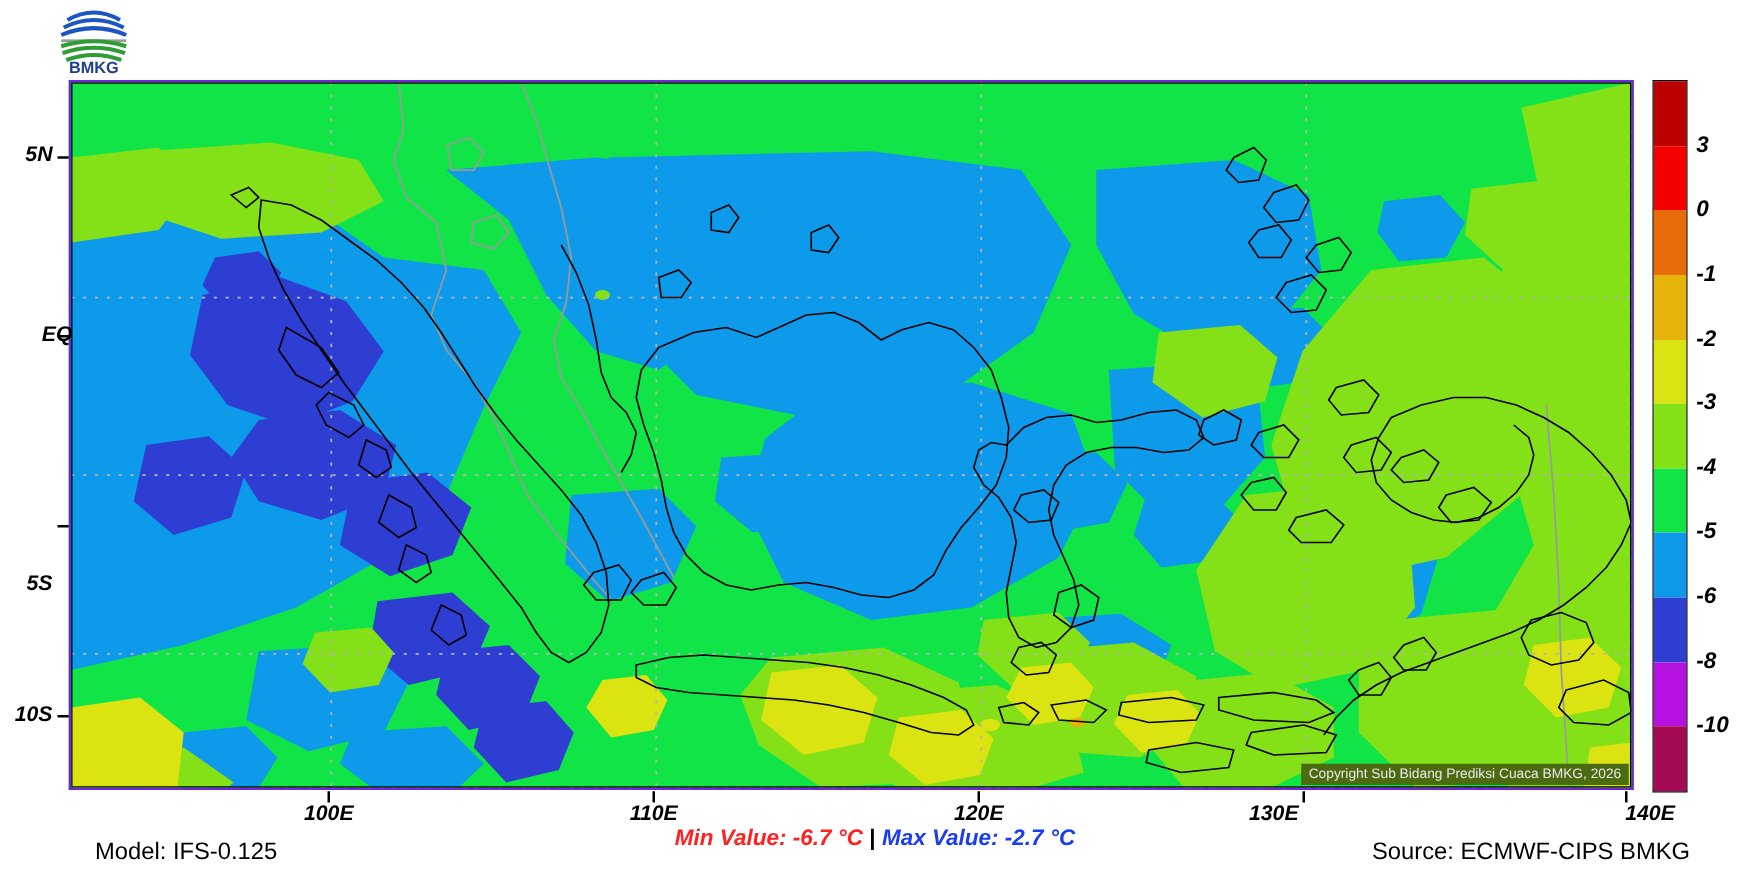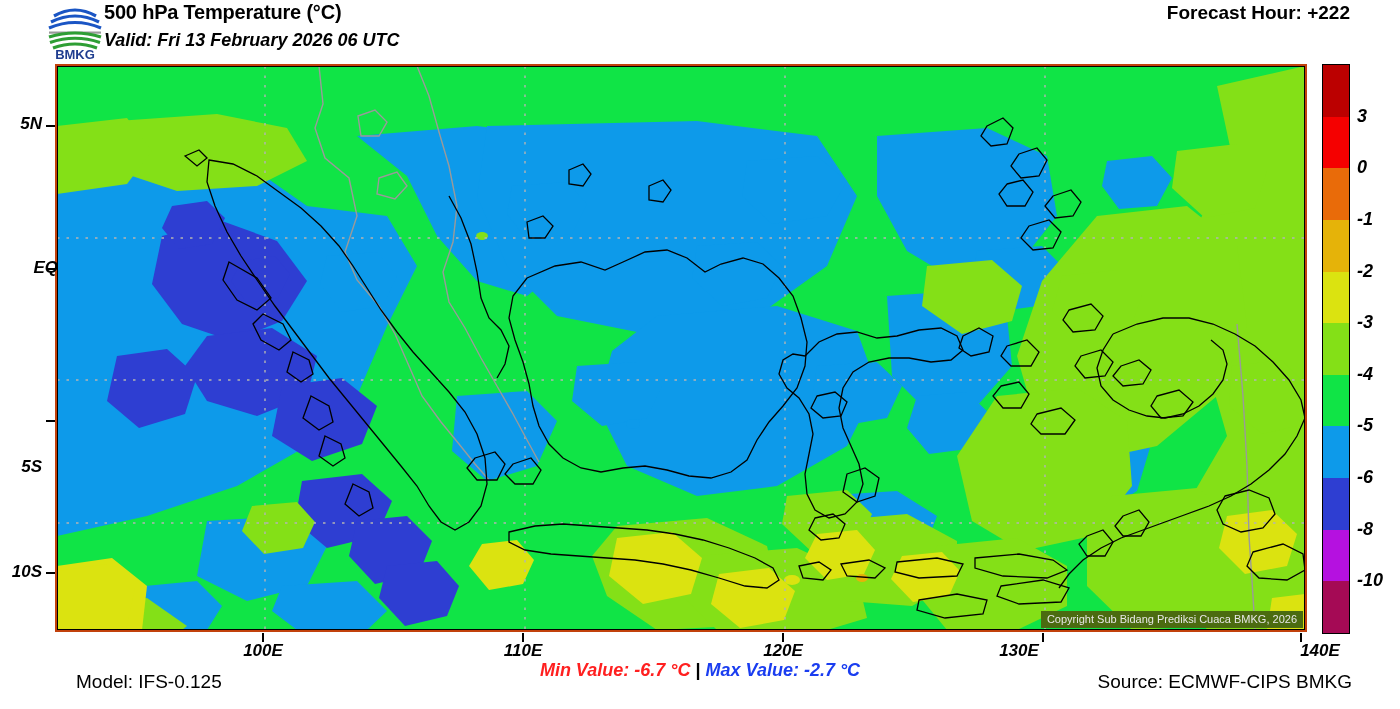--- a/index.html
+++ b/index.html
@@ -14,21 +14,21 @@
              color:#000;white-space:nowrap;letter-spacing:-0.2px;}
   .hdr-valid{position:absolute;left:104px;top:30px;font-size:18px;font-weight:bold;
              font-style:italic;color:#000;white-space:nowrap;}
   .hdr-fh{position:absolute;right:50px;top:2px;font-size:19px;font-weight:bold;
           color:#000;white-space:nowrap;}
   .hdr-init{position:absolute;right:50px;top:30px;font-size:18px;font-weight:bold;
             font-style:italic;color:#000;white-space:nowrap;}
 
   
   #map-wrap{position:absolute;left:55px;top:64px;width:1252px;height:568px;
-            border:2px solid #c2410c;box-sizing:border-box;background:#00cc33;}
+            border:2px solid #6d28d9;box-sizing:border-box;background:#00cc33;}
   #map-svg{display:block;width:1248px;height:564px;}
 
   
   #watermark{position:absolute;right:2px;bottom:2px;background:#4b6b10;
              color:#e8e8e8;font-size:11px;padding:2px 6px 3px 6px;
              white-space:nowrap;font-family:"Liberation Sans",sans-serif;}
 
   
   .lat-lab{position:absolute;font-size:17px;font-style:italic;font-weight:bold;
            color:#000;text-align:right;white-space:nowrap;}
@@ -68,23 +68,20 @@
         <path d="M5 26 Q31 15 57 26" stroke="#1a55c4" stroke-width="3.2" fill="none"></path>
         <rect x="5" y="29.5" width="52" height="2.2" fill="#9a9a9a"></rect>
         <path d="M5 35 Q31 27 57 35" stroke="#2e9e34" stroke-width="3.2" fill="none"></path>
         <path d="M6 40.5 Q31 32 56 40.5" stroke="#2e9e34" stroke-width="3.2" fill="none"></path>
         <path d="M9 46 Q31 38 53 46" stroke="#2e9e34" stroke-width="3.2" fill="none"></path>
       </g>
       <text x="31" y="56.5" font-family="Liberation Sans, sans-serif" font-size="13" font-weight="bold" fill="#1f3d8f" text-anchor="middle">BMKG</text>
     </svg>
   </div>
 
-  <div class="hdr-title">500 hPa Temperature (°C)</div>
-  <div class="hdr-valid">Valid: Fri 13 February 2026 06 UTC</div>
-  <div class="hdr-fh">Forecast Hour: +222</div>
 </div>
 
 <div id="map-wrap">
   <svg id="map-svg" viewBox="0 0 1248 564" preserveAspectRatio="none">
     <defs>
       <clipPath id="mclip">
           <rect x="0" y="0" width="1248" height="564"></rect>
         </clipPath>
     </defs>
 

